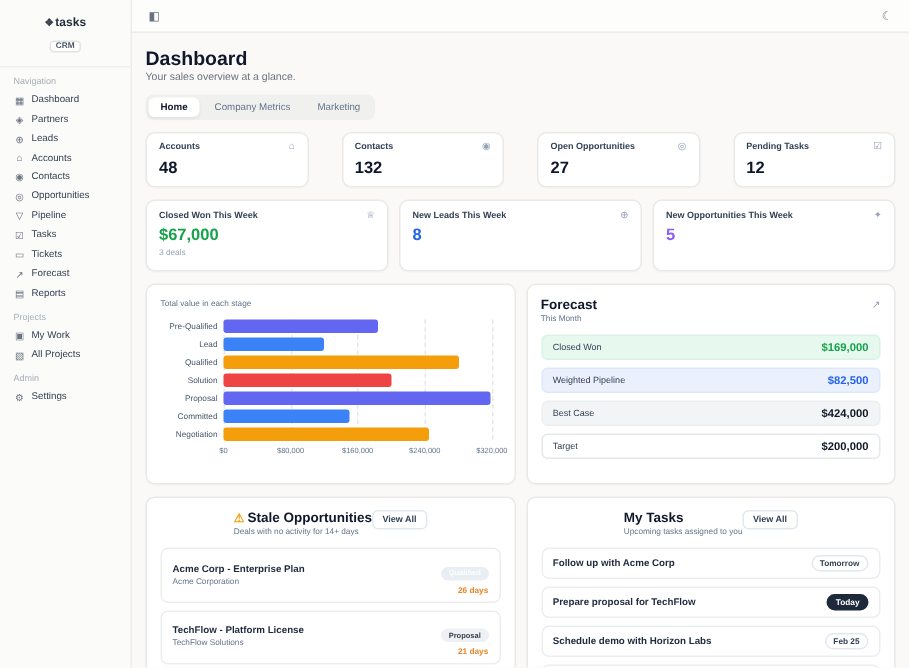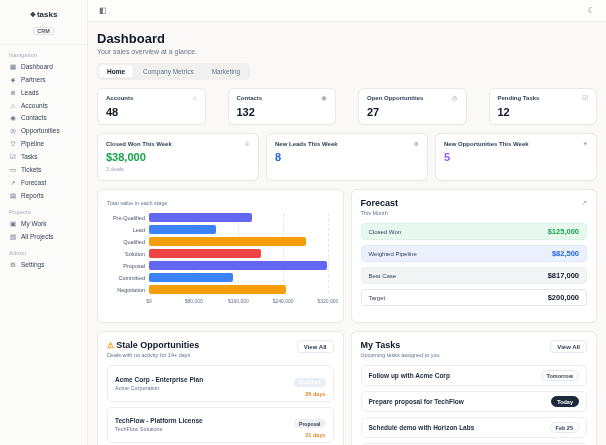--- a/index.html
+++ b/index.html
@@ -73,21 +73,21 @@
             border-radius:4px; padding:0 7px; margin-bottom:5px; border:1px solid transparent; }
   .fc-lbl { font-size:6px; color:#334155; }
   .fc-val { font-size:7.5px; font-weight:bold; color:#111827; }
   .fc-green { background:#e7f8ee; border-color:#d9f2e4; } .fc-green .fc-val { color:#16a34a; }
   .fc-blue  { background:#eaf1fd; border-color:#dde9fb; } .fc-blue .fc-val { color:#2563eb;margin-left:28px; }
   .fc-gray  { background:#f3f4f6; border-color:#eceef1; }
   .fc-plain { background:#fff; border-color:#e5e7eb; }
 
   
   .list-card { padding:8px 9px; height:131px; overflow:hidden; }
-  .lc-head { display:flex; justify-content:space-between; align-items:flex-start; }
+  .lc-head { display:flex; justify-content:center; align-items:flex-start; }
   .view-all { font-size:6px; color:#334155; border:1px solid #e2e8f0; background:#fff;
               border-radius:4px; padding:2.5px 6px; cursor:pointer; font-weight:bold; }
   .list-item { display:flex; justify-content:space-between; align-items:center; border:1px solid #ecedef;
                border-radius:5px; padding:4px 7px; margin-bottom:5px; background:#fff; cursor:pointer; }
   .li-title { font-size:6.5px; font-weight:bold; color:#1e293b; }
   .li-sub { font-size:5.5px; color:#64748b; margin-top:2px; }
   .li-right { text-align:right; }
   .badge { display:inline-block; font-size:5px; border-radius:7px; padding:1.5px 5px; white-space:nowrap; }
   .badge.faint { background:#e9edf4; color:#fdfefe; font-weight:bold; }
   .badge.solid { background:#eef0f4; color:#374151; font-weight:bold; }
@@ -223,21 +223,21 @@
       </div>
     </div>
 
     
     <div class="grid3">
       <div class="card stat2">
         <div class="stat-top">
             <span class="stat-lbl">Closed Won This Week</span>
             <span class="stat-ico">♕</span>
           </div>
-        <div class="stat-val val-green">$38,000</div>
+        <div class="stat-val val-green">$67,000</div>
         <div class="stat-sub">3 deals</div>
       </div>
       <div class="card stat2">
         <div class="stat-top">
             <span class="stat-lbl">New Leads This Week</span>
             <span class="stat-ico">⊕</span>
           </div>
         <div class="stat-val val-blue">8</div>
       </div>
       <div class="card stat2">
@@ -313,29 +313,29 @@
         </div>
       </div>
 
       <div class="card panel">
         <div class="panel-title">Forecast</div>
         <div class="panel-sub">This Month</div>
         <span class="panel-ico">↗</span>
         <div class="fc-rows">
           <div class="fc-row fc-green">
               <span class="fc-lbl">Closed Won</span>
-              <span class="fc-val">$125,000</span>
+              <span class="fc-val">$169,000</span>
             </div>
           <div class="fc-row fc-blue">
               <span class="fc-lbl">Weighted Pipeline</span>
               <span class="fc-val">$82,500</span>
             </div>
           <div class="fc-row fc-gray">
               <span class="fc-lbl">Best Case</span>
-              <span class="fc-val">$817,000</span>
+              <span class="fc-val">$424,000</span>
             </div>
           <div class="fc-row fc-plain">
               <span class="fc-lbl">Target</span>
               <span class="fc-val">$200,000</span>
             </div>
         </div>
       </div>
     </div>
 
     

